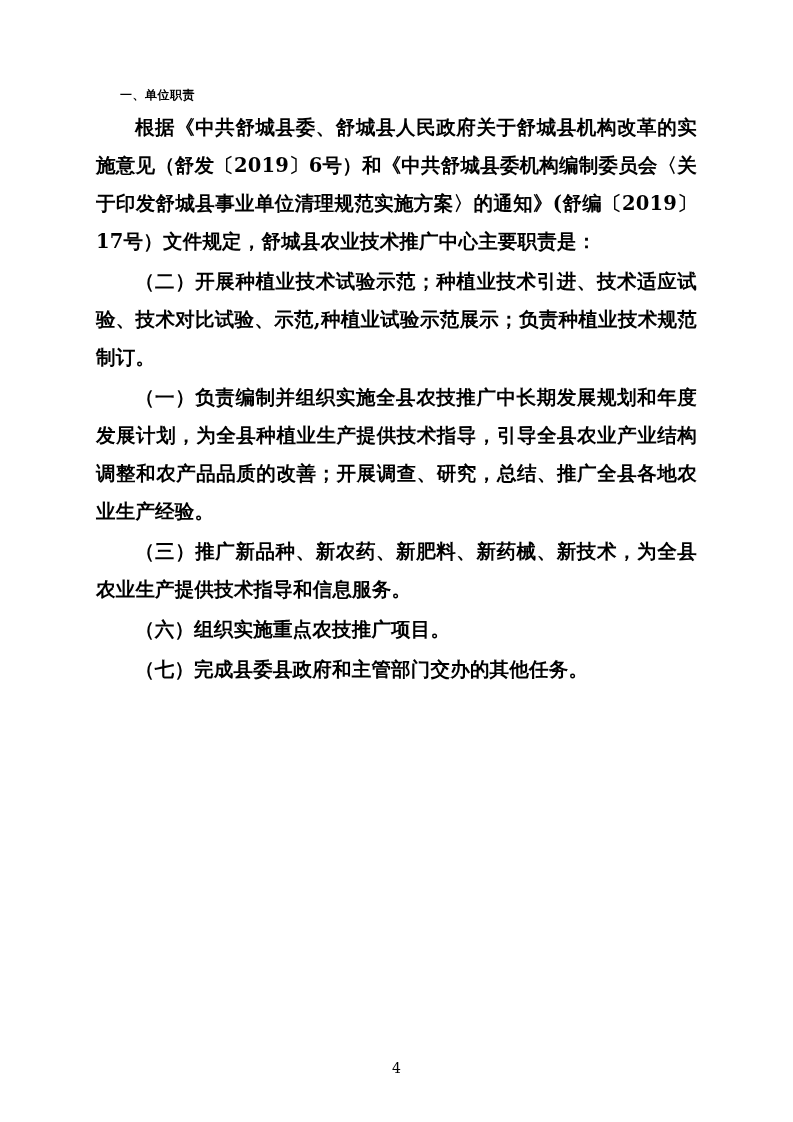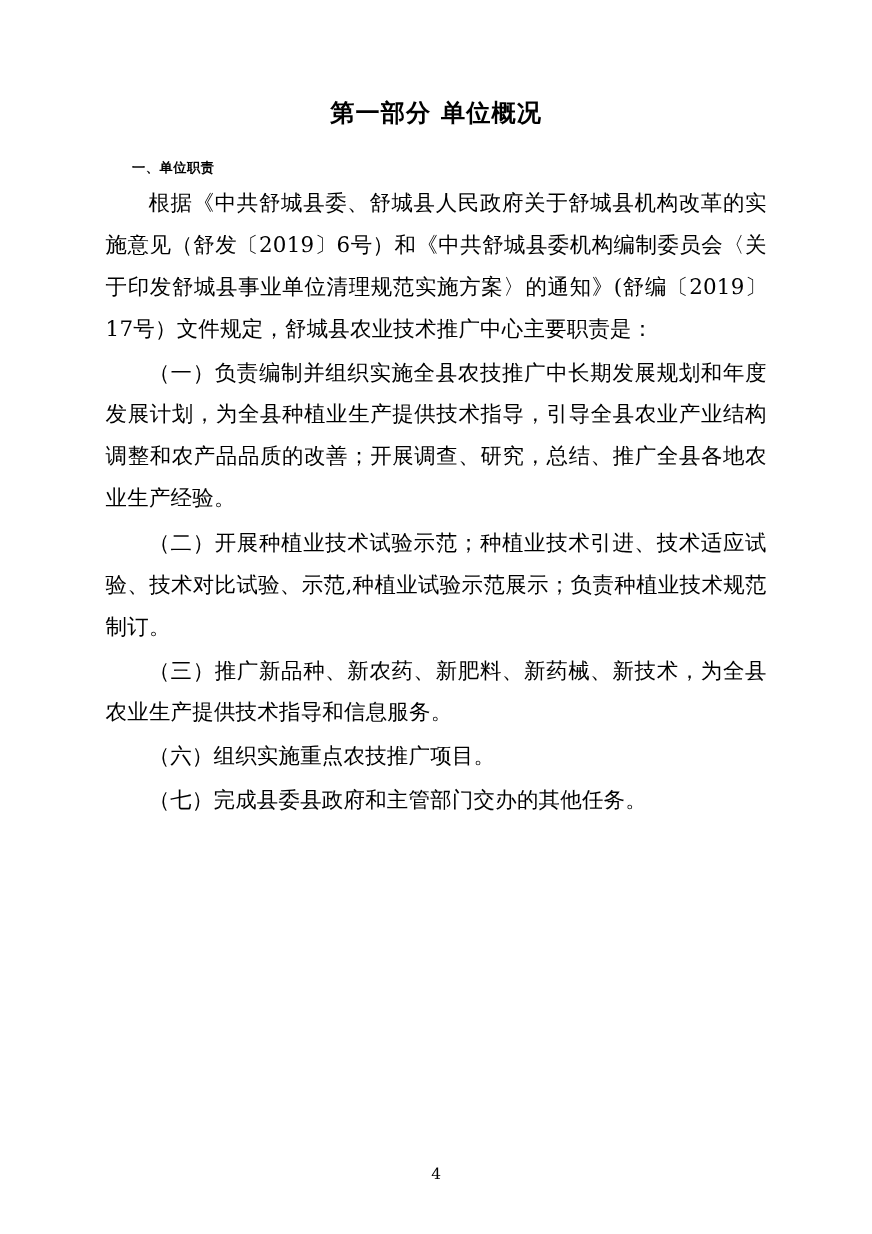--- a/index.html
+++ b/index.html
@@ -39,41 +39,41 @@
     letter-spacing: 0.5px;
   }
   .para {
     font-size: 19.5px;
     line-height: 1.95;
     margin: 0 0 2px 0;
     text-indent: 2em;
     text-align: justify;
     text-justify: inter-ideograph;
     letter-spacing: 0.2px;
+    font-weight: bold;
   }
   .page-number {
     position: absolute;
     left: 0;
     right: 0;
     bottom: 46px;
     text-align: center;
     font-size: 14px;
     font-family: "DejaVu Serif", "Liberation Serif", serif;
   }
 </style>
 </head>
 <body>
 
 <div class="page">
 
-  <h1 class="doc-title">第一部分   单位概况</h1>
 
   <h2 class="section-heading">一、单位职责</h2>
 
   <p class="para">根据《中共舒城县委、舒城县人民政府关于舒城县机构改革的实施意见（舒发〔2019〕6号）和《中共舒城县委机构编制委员会〈关于印发舒城县事业单位清理规范实施方案〉的通知》(舒编〔2019〕17号）文件规定，舒城县农业技术推广中心主要职责是：</p>
+  <p class="para">（二）开展种植业技术试验示范；种植业技术引进、技术适应试验、技术对比试验、示范,种植业试验示范展示；负责种植业技术规范制订。</p>
   <p class="para">（一）负责编制并组织实施全县农技推广中长期发展规划和年度发展计划，为全县种植业生产提供技术指导，引导全县农业产业结构调整和农产品品质的改善；开展调查、研究，总结、推广全县各地农业生产经验。</p>
-  <p class="para">（二）开展种植业技术试验示范；种植业技术引进、技术适应试验、技术对比试验、示范,种植业试验示范展示；负责种植业技术规范制订。</p>
   <p class="para">（三）推广新品种、新农药、新肥料、新药械、新技术，为全县农业生产提供技术指导和信息服务。</p>
   <p class="para">（六）组织实施重点农技推广项目。</p>
   <p class="para">（七）完成县委县政府和主管部门交办的其他任务。</p>
 
   <div class="page-number">4</div>
 </div>
 
 </body></html>

